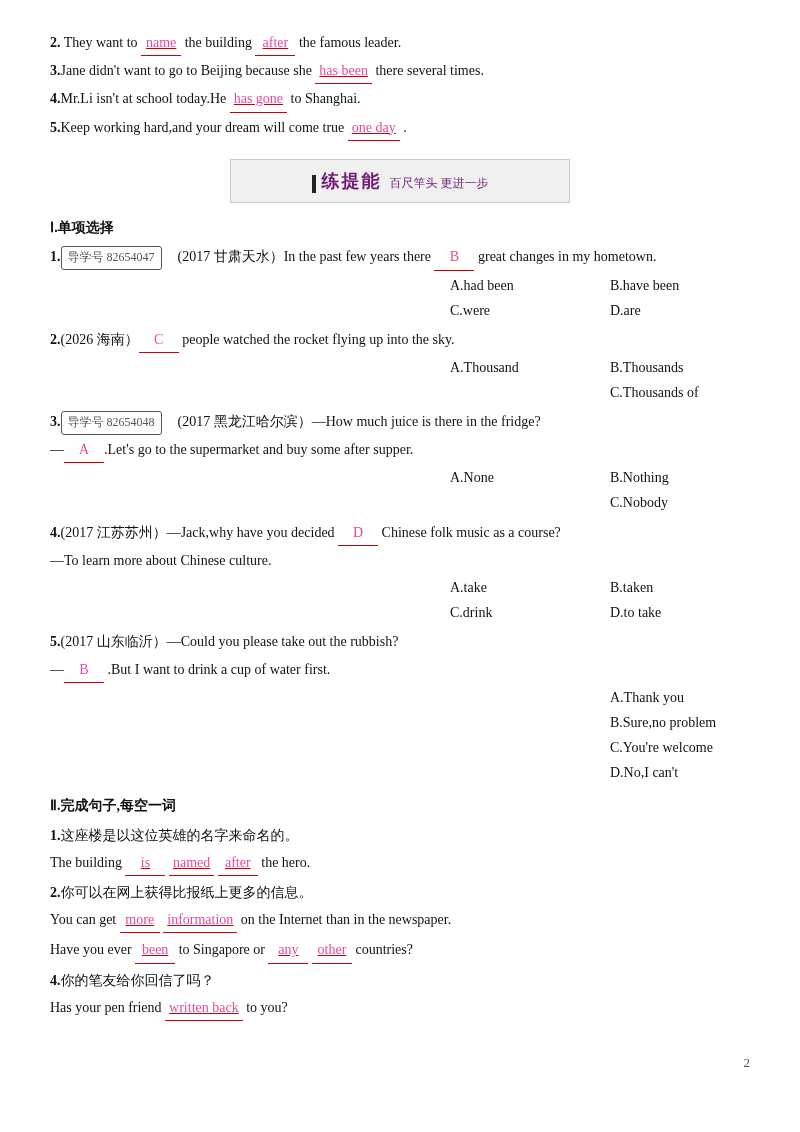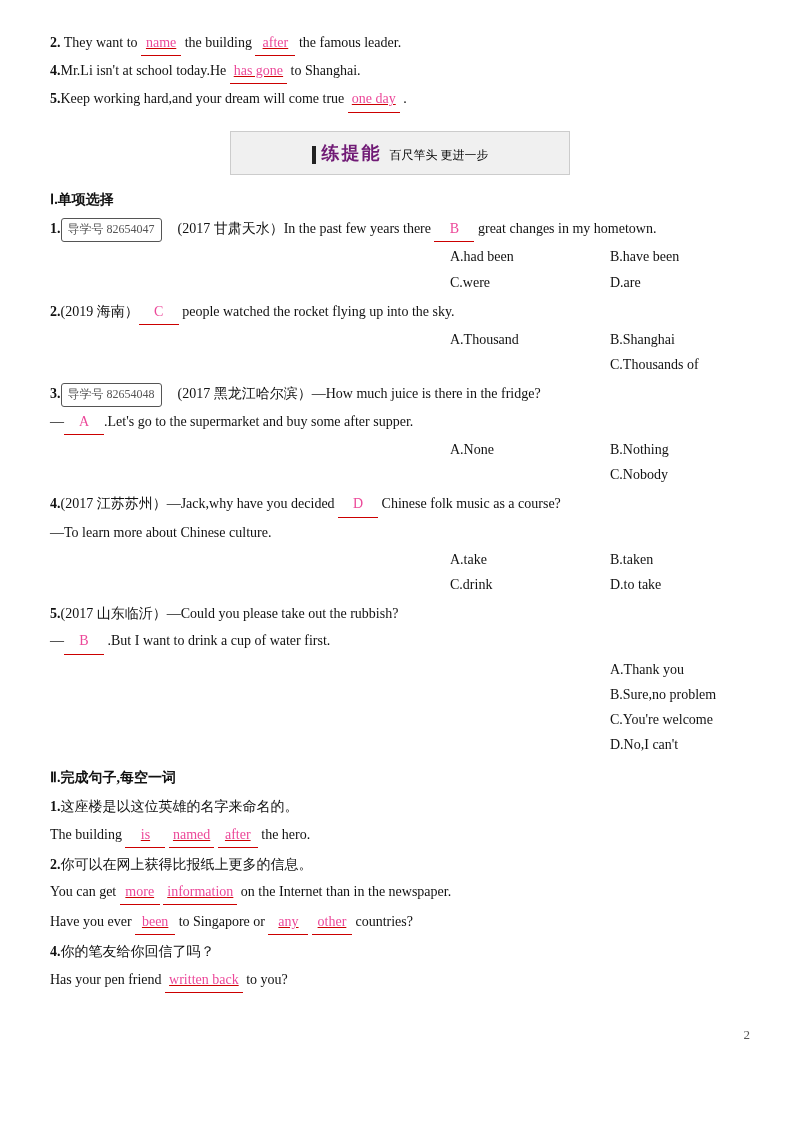--- a/index.html
+++ b/index.html
@@ -35,21 +35,21 @@
       width: 340px;
     }
     .section-banner .main-title {
       font-size: 18px;
       font-weight: bold;
       color: #701a75;
       letter-spacing: 2px;
     }
     .section-banner .sub-title {
       font-size: 12px;
-      color: #000000;
+      color: #701a75;
       margin-left: 8px;
     }
     .section-banner-bar {
       display: inline-block;
       width: 4px;
       height: 18px;
       background: #222;
       vertical-align: middle;
       margin-right: 6px;
     }
@@ -95,20 +95,23 @@
   </style>
 </head>
 <body>
 
 <div>
   <p>
     <span class="q-num">2.</span>
     They want to <span class="answer-box underline-red">name</span> the building <span class="answer-box underline-red">after</span> the famous leader.
   </p>
   <p>
+    <span class="q-num">3.</span>Jane didn't want to go to Beijing because she <span class="answer-box underline-red">has been</span> there several times.
+  </p>
+  <p>
     <span class="q-num">4.</span>Mr.Li isn't at school today.He <span class="answer-box underline-red">has gone</span> to Shanghai.
   </p>
   <p>
     <span class="q-num">5.</span>Keep working hard,and your dream will come true <span class="answer-box underline-red">one day</span> .
   </p>
 </div>
 
 <div class="section-banner">
   <span class="section-banner-bar"></span><span class="main-title">练提能</span><span class="sub-title">百尺竿头 更进一步</span>
 </div>
@@ -125,25 +128,25 @@
       <span class="option-item">B.have been</span>
     </div>
     <div class="options-row">
       <span class="option-item">C.were</span>
       <span class="option-item">D.are</span>
     </div>
   </div>
 
   <div class="question-block">
     <p>
-      <span class="q-num">2.</span><span>(2019 海南）</span><span class="answer-box">C</span><span> people watched the rocket flying up into the sky.</span>
+      <span class="q-num">2.</span><span>(2026 海南）</span><span class="answer-box">C</span><span> people watched the rocket flying up into the sky.</span>
     </p>
     <div class="options-row">
       <span class="option-item">A.Thousand</span>
-      <span class="option-item">B.Shanghai</span>
+      <span class="option-item">B.Thousands</span>
     </div>
     <div class="options-row">
       <span class="option-item">C.Thousands of</span>
     </div>
   </div>
 
   <div class="question-block">
     <p>
       <span class="q-num">3.</span><span class="guid-box">导学号 82654048</span><span>(2017 黑龙江哈尔滨）—How much juice is there in the fridge?</span>
     </p>

